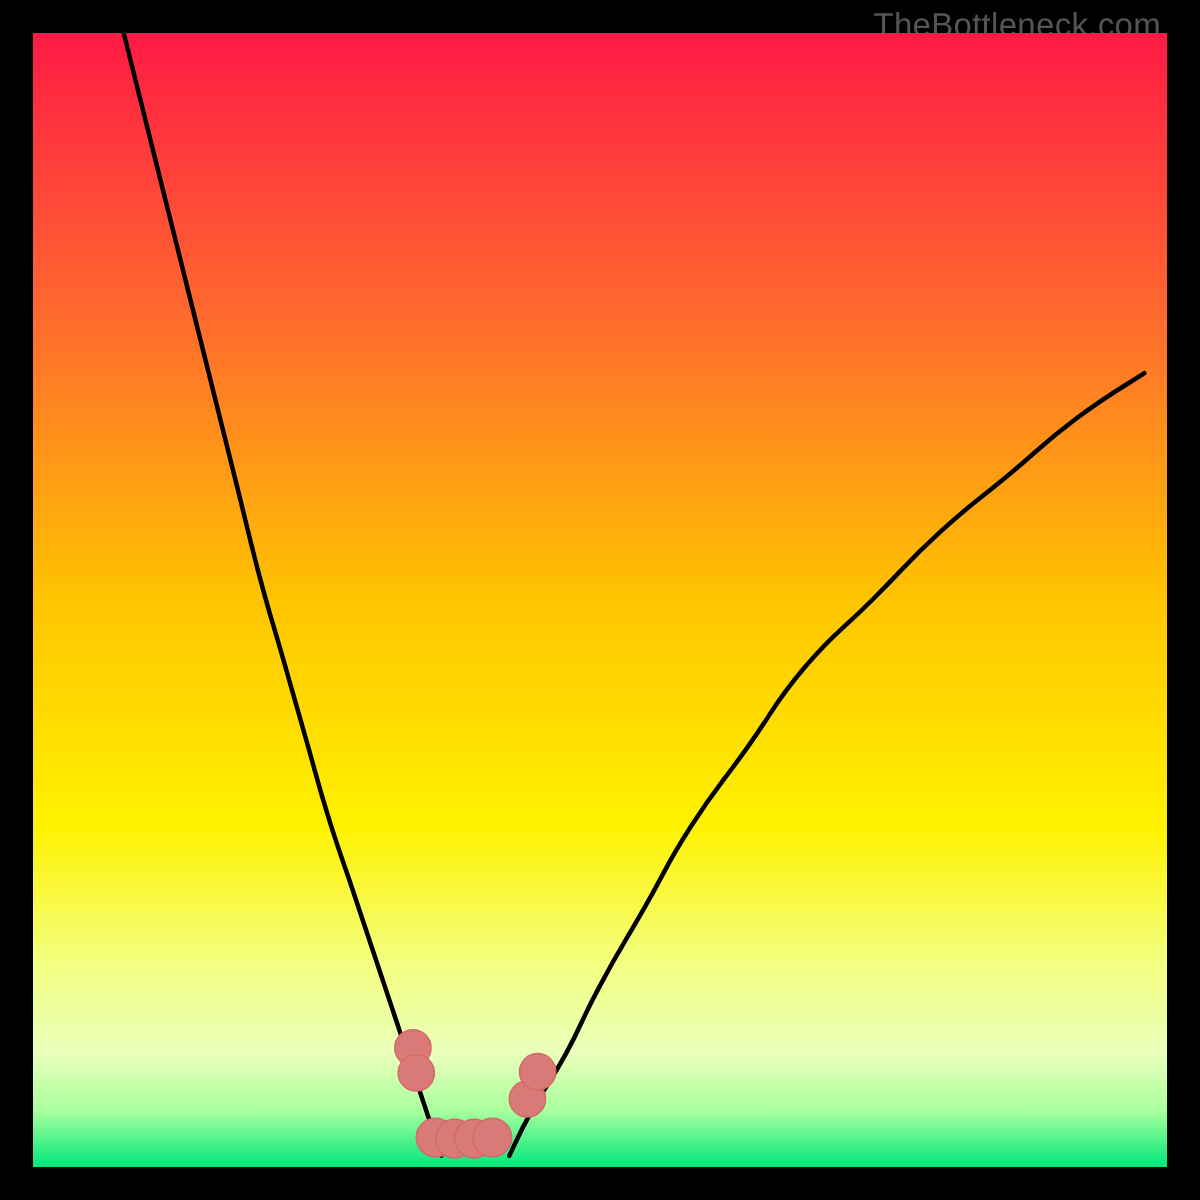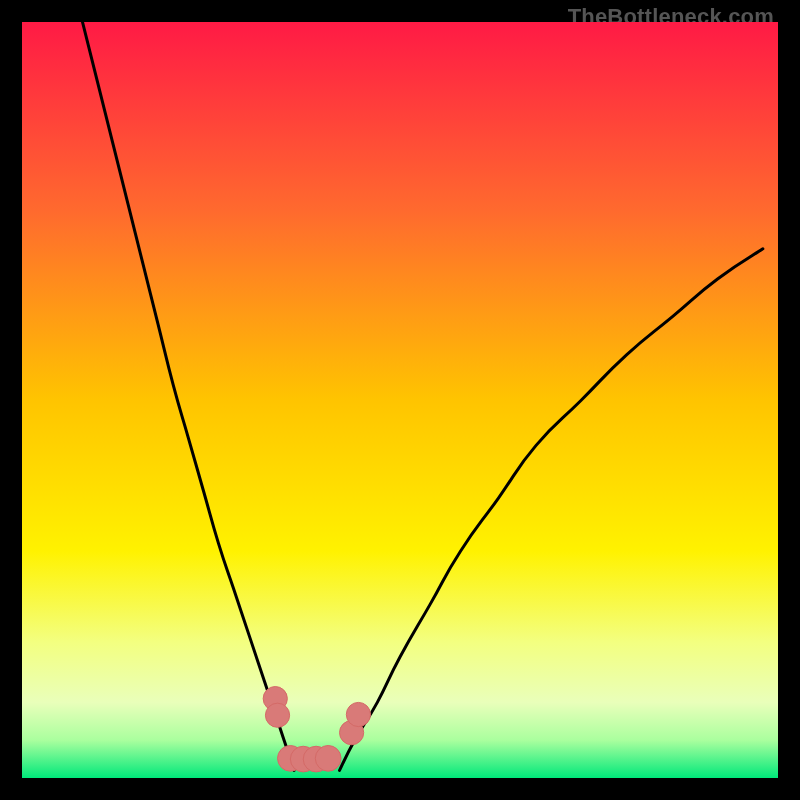--- a/index.html
+++ b/index.html
@@ -31,21 +31,21 @@
       inset: 0;
       width: 756px;
       height: 756px;
     }
     .watermark {
       position: absolute;
       top: 4px;
       right: 26px;
       font-family: Arial, Helvetica, sans-serif;
       font-size: 22px;
-      font-weight: 700;
+      font-weight: 400;
       color: #555;
       letter-spacing: 0.2px;
       margin-left: 32px;
     }
   </style>
 </head>
 <body>
 
 <div class="watermark">TheBottleneck.com</div>
 

